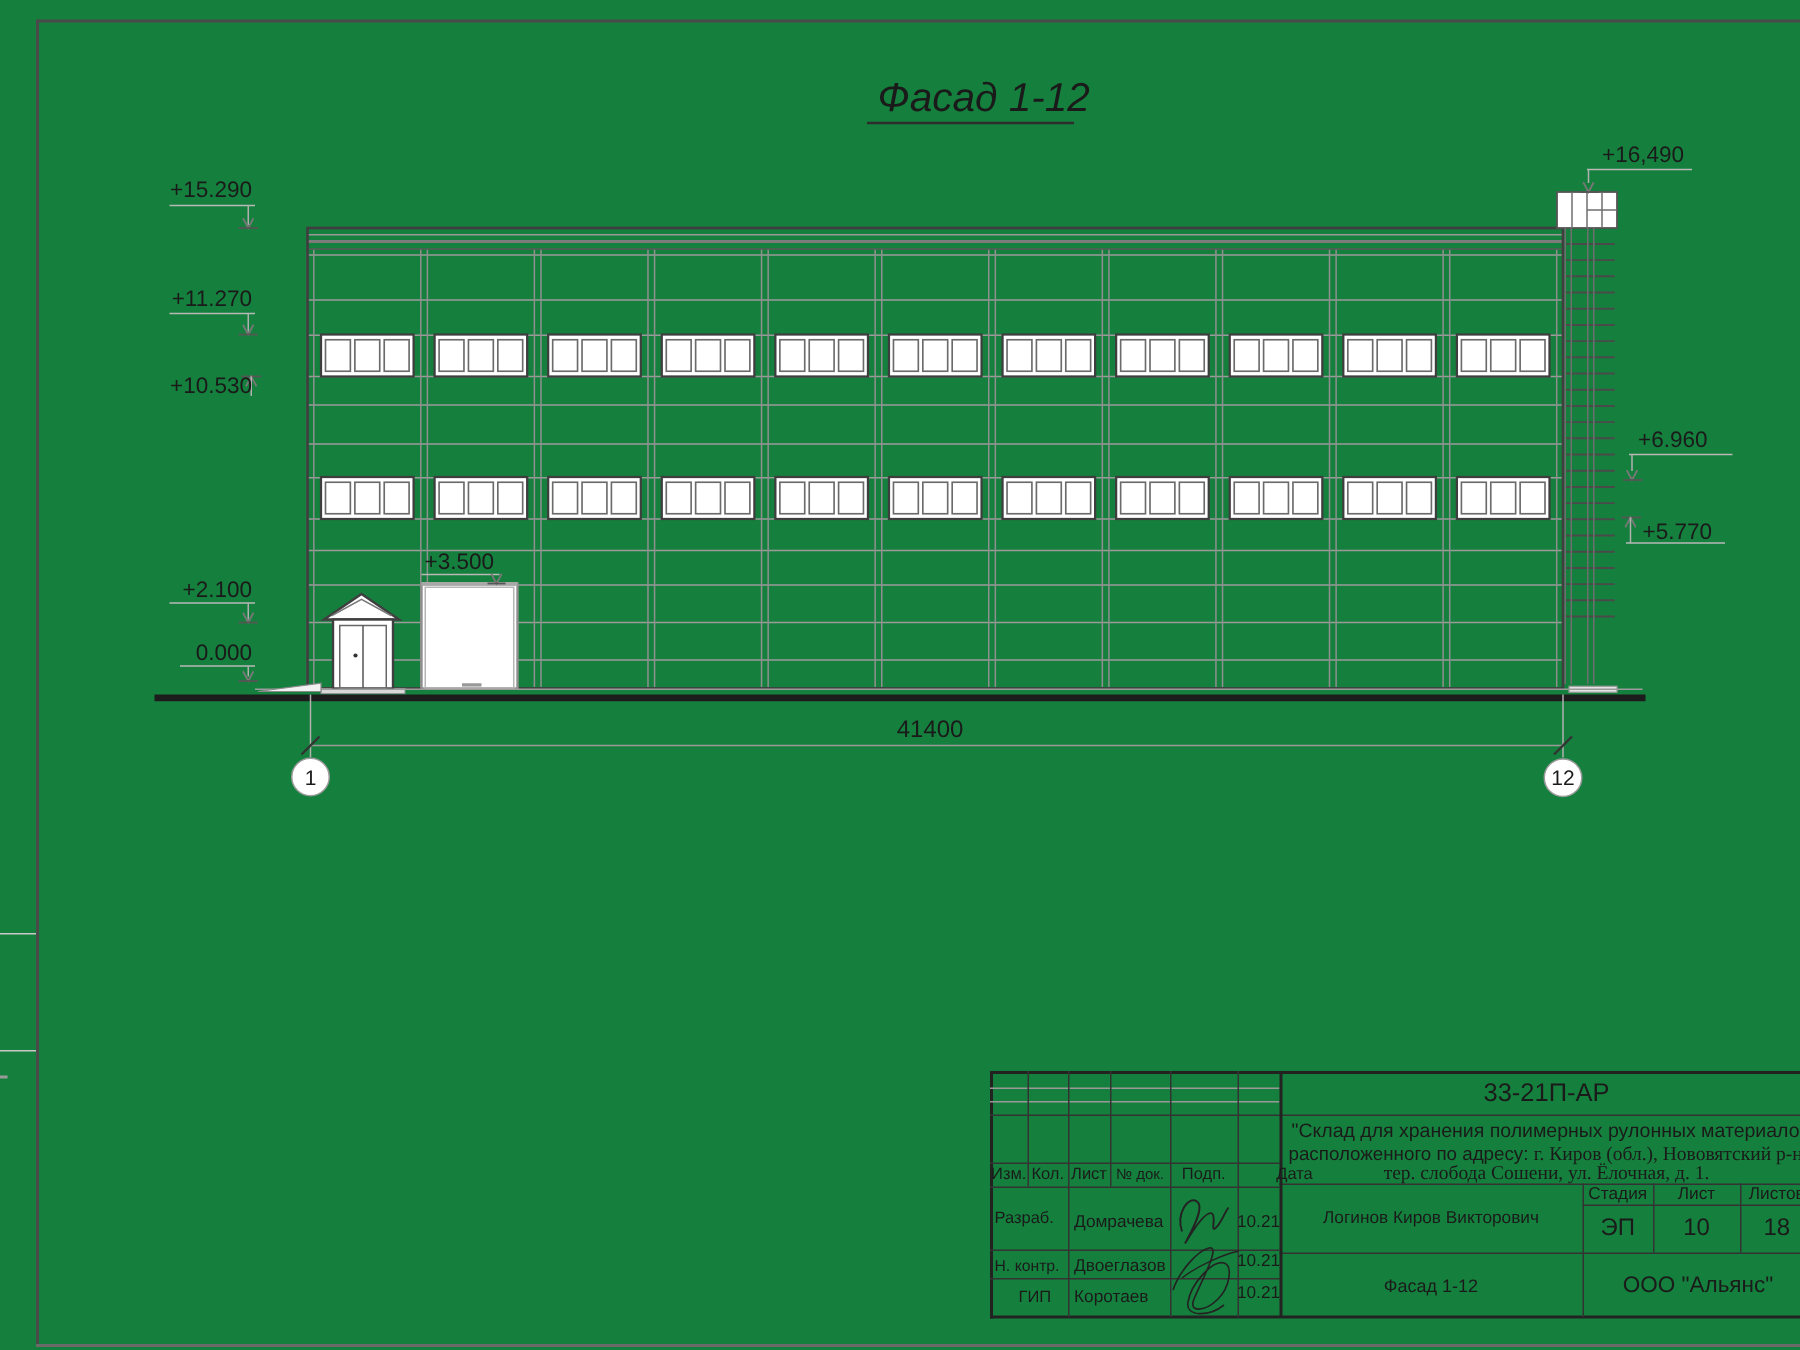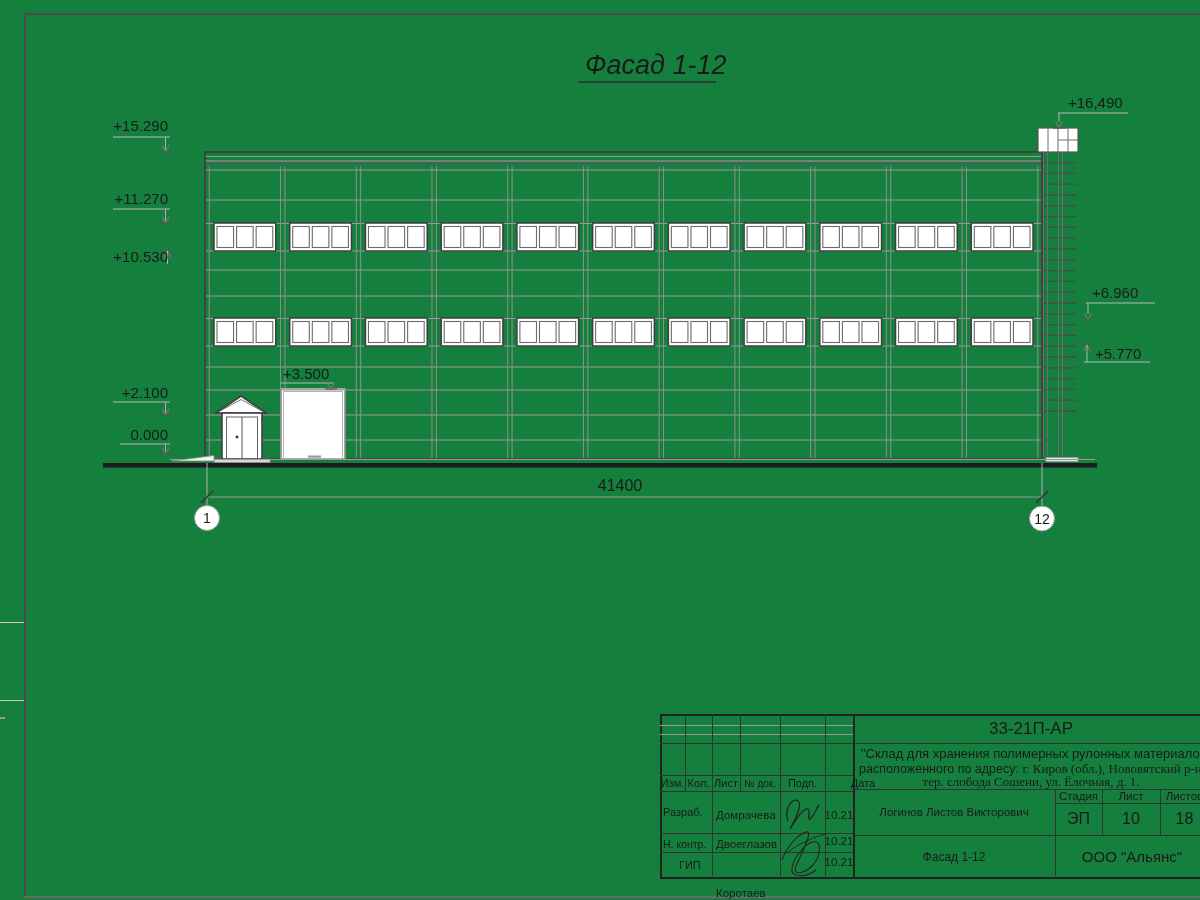--- a/index.html
+++ b/index.html
@@ -353,41 +353,41 @@
 
     <div class="cell left" style="left:663px;top:804px;width:49px;height:16px;font-size:11px;">Разраб.</div>
     <div class="cell left" style="left:716px;top:807px;width:62px;height:16px;font-size:11.5px;">Домрачева</div>
     <div class="cell" style="left:825px;top:807px;width:28px;height:16px;font-size:11.5px;">10.21</div>
 
     <div class="cell left" style="left:663px;top:836px;width:49px;height:16px;font-size:10.5px;">Н. контр.</div>
     <div class="cell left" style="left:716px;top:836px;width:62px;height:16px;font-size:11.5px;">Двоеглазов</div>
     <div class="cell" style="left:825px;top:833px;width:28px;height:16px;font-size:11.5px;">10.21</div>
 
     <div class="cell left" style="left:663px;top:857px;width:49px;height:16px;font-size:11px;margin-left:16px;">ГИП</div>
-    <div class="cell left" style="left:716px;top:857px;width:62px;height:16px;font-size:11.5px;margin-top:28px;">Коротаев</div>
+    <div class="cell left" style="left:716px;top:857px;width:62px;height:16px;font-size:11.5px;">Коротаев</div>
     <div class="cell" style="left:825px;top:854px;width:28px;height:16px;font-size:11.5px;">10.21</div>
 
     <svg class="abs" style="left:780px;top:791px;" width="45" height="42" viewBox="0 0 45 42">
       <path d="M8,30 C4,18 12,6 18,10 C24,14 12,34 10,38 C16,28 24,16 28,18 C31,20 27,30 30,28 C34,25 36,18 39,14" fill="none" stroke="#222" stroke-width="1.3"></path>
     </svg>
     <svg class="abs" style="left:776px;top:826px;" width="54" height="54" viewBox="0 0 54 54">
       <path d="M6,34 C10,22 22,8 30,6 C38,4 26,26 20,40 C16,50 28,48 36,40 C44,32 46,18 40,16 C32,14 18,30 16,42 C14,52 30,52 40,44" fill="none" stroke="#222" stroke-width="1.1"></path>
       <path d="M12,26 C22,18 40,10 50,8" fill="none" stroke="#222" stroke-width="0.9"></path>
     </svg>
 
     <div class="cell" style="left:853px;top:714px;width:356px;height:29px;font-size:17px;">33-21П-АР</div>
 
     <div class="cell" style="left:861px;top:746px;width:400px;height:15px;font-size:13px;justify-content:flex-start;">"Склад для хранения полимерных рулонных материалов",</div>
     <div class="abs" style="left:859px;top:761px;width:400px;height:15px;font-size:12.5px;white-space:nowrap;">
       <span>расположенного по адресу:</span>
       <span class="serif" style="font-size:13px;">г. Киров (обл.), Нововятский р-н,</span>
     </div>
     <div class="cell serif" style="left:853px;top:775px;width:356px;height:14px;font-size:13px;">тер. слобода Сошени, ул. Ёлочная, д. 1.</div>
 
-    <div class="cell" style="left:853px;top:789px;width:202px;height:46px;font-size:11.5px;">Логинов Листов Викторович</div>
+    <div class="cell" style="left:853px;top:789px;width:202px;height:46px;font-size:11.5px;">Логинов Киров Викторович</div>
 
     <div class="cell" style="left:1055px;top:789px;width:47px;height:14px;font-size:11.5px;">Стадия</div>
     <div class="cell" style="left:1102px;top:789px;width:58px;height:14px;font-size:11.5px;">Лист</div>
     <div class="cell" style="left:1160px;top:789px;width:49px;height:14px;font-size:11.5px;">Листов</div>
 
     <div class="cell" style="left:1055px;top:803px;width:47px;height:32px;font-size:16px;">ЭП</div>
     <div class="cell" style="left:1102px;top:803px;width:58px;height:32px;font-size:16px;">10</div>
     <div class="cell" style="left:1160px;top:803px;width:49px;height:32px;font-size:16px;">18</div>
 
     <div class="cell" style="left:853px;top:835px;width:202px;height:43px;font-size:12px;">Фасад 1-12</div>

